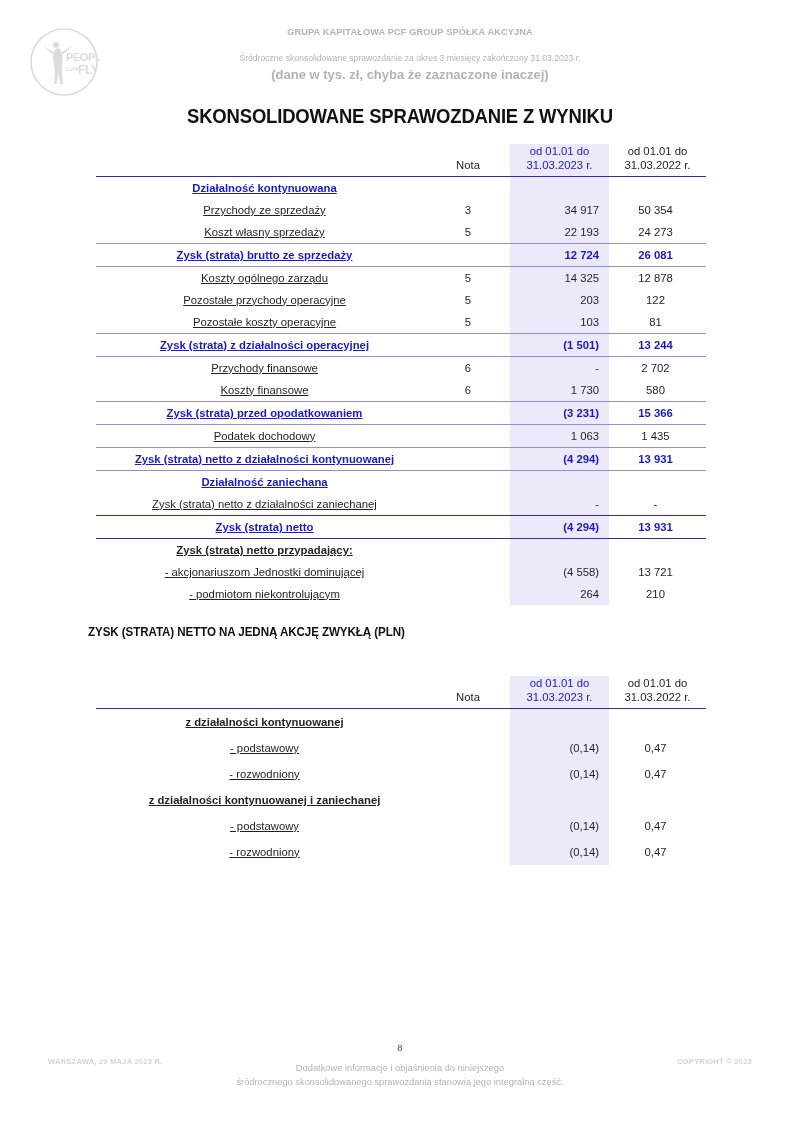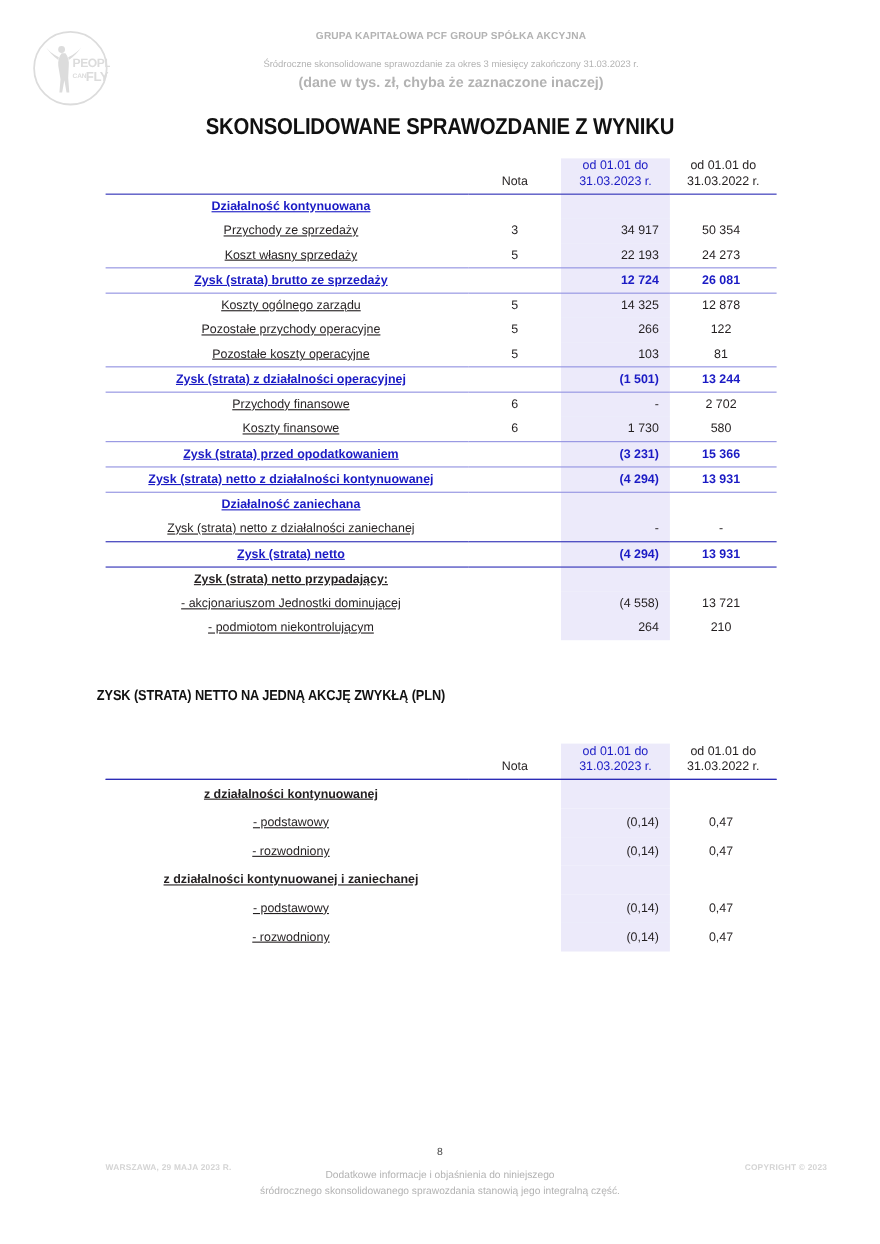--- a/index.html
+++ b/index.html
@@ -199,21 +199,20 @@
     line-height: 1.5;
   }
   .footer-left {
     position: absolute;
     top: 1057px;
     left: 48px;
     font-size: 7.6px;
     font-weight: bold;
     letter-spacing: 0.2px;
     color: #d4d4d4;
-    margin-left: 48px;
   }
   .footer-right {
     position: absolute;
     top: 1057px;
     right: 48px;
     font-size: 7.6px;
     font-weight: bold;
     letter-spacing: 0.2px;
     color: #d4d4d4;
   }
@@ -300,21 +299,21 @@
       </tr>
       <tr>
         <td class="lbl">Koszty ogólnego zarządu</td>
         <td class="note">5</td>
         <td class="cur">14 325</td>
         <td class="prev">12 878</td>
       </tr>
       <tr>
         <td class="lbl">Pozostałe przychody operacyjne</td>
         <td class="note">5</td>
-        <td class="cur">266</td>
+        <td class="cur">203</td>
         <td class="prev">122</td>
       </tr>
       <tr>
         <td class="lbl">Pozostałe koszty operacyjne</td>
         <td class="note">5</td>
         <td class="cur">103</td>
         <td class="prev">81</td>
       </tr>
       <tr class="subtotal">
         <td class="lbl">Zysk (strata) z działalności operacyjnej</td>
@@ -332,20 +331,26 @@
         <td class="lbl">Koszty finansowe</td>
         <td class="note">6</td>
         <td class="cur">1 730</td>
         <td class="prev">580</td>
       </tr>
       <tr class="subtotal">
         <td class="lbl">Zysk (strata) przed opodatkowaniem</td>
         <td class="note"></td>
         <td class="cur">(3 231)</td>
         <td class="prev">15 366</td>
+      </tr>
+      <tr>
+        <td class="lbl">Podatek dochodowy</td>
+        <td class="note"></td>
+        <td class="cur">1 063</td>
+        <td class="prev">1 435</td>
       </tr>
       <tr class="subtotal">
         <td class="lbl">Zysk (strata) netto z działalności kontynuowanej</td>
         <td class="note"></td>
         <td class="cur">(4 294)</td>
         <td class="prev">13 931</td>
       </tr>
       <tr class="head-blue">
         <td class="lbl">Działalność zaniechana</td>
         <td class="note"></td>

